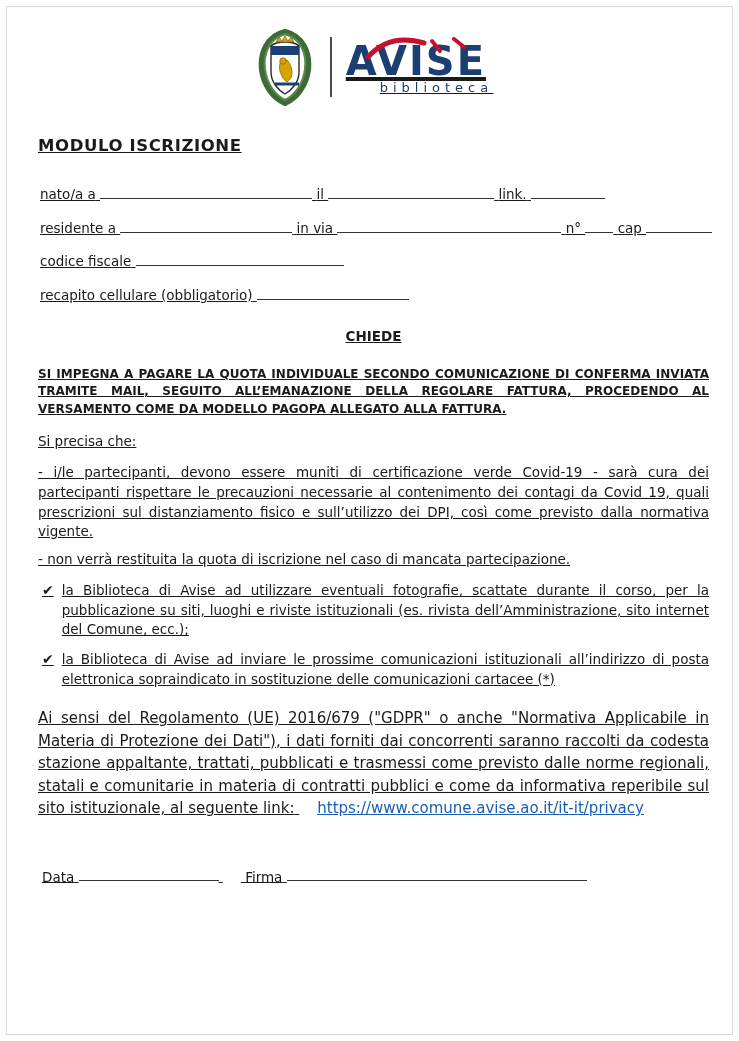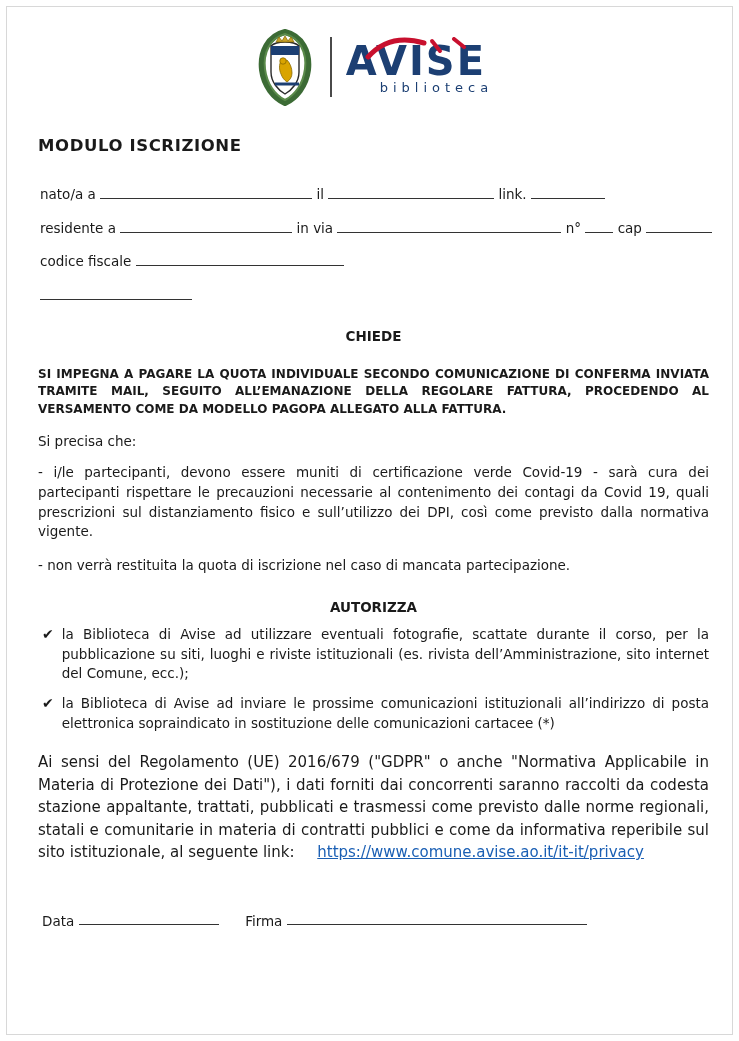--- a/index.html
+++ b/index.html
@@ -11,20 +11,21 @@
     font-family: "DejaVu Sans", "Liberation Sans", sans-serif;
     color: #1a1a1a;
   }
   .page {
     position: relative;
     width: 739px;
     height: 1041px;
     box-sizing: border-box;
     background: #ffffff;
     overflow: hidden;
+    text-decoration: underline;
   }
   .page-border {
     position: absolute;
     left: 6px;
     top: 6px;
     right: 6px;
     bottom: 6px;
     border: 1px solid #d8d8d8;
     pointer-events: none;
   }
@@ -118,21 +119,21 @@
     text-align: justify;
     margin: 22px 0 14px 0;
   }
 
   .para {
     font-size: 13.5px;
     line-height: 1.45;
     text-align: justify;
     margin: 0 0 12px 0;
   }
-  .para.tight { margin-bottom: 14px; }
+  .para.tight { margin-bottom: 8px; }
 
   .check-list {
     margin: 4px 0 0 0;
     padding: 0;
     list-style: none;
   }
   .check-item {
     display: flex;
     align-items: flex-start;
     gap: 8px;
@@ -233,34 +234,34 @@
       <span>cap</span>
       <span class="blank" style="width:66px"></span>
     </div>
 
     <div class="fld-line">
       <span>codice fiscale</span>
       <span class="blank" style="width:208px"></span>
     </div>
 
     <div class="fld-line">
+      <span>recapito cellulare (obbligatorio)</span>
       <span class="blank" style="width:152px"></span>
     </div>
 
 
     <div class="section-center">CHIEDE</div>
 
     <div class="bold-block">SI IMPEGNA A PAGARE LA QUOTA INDIVIDUALE SECONDO COMUNICAZIONE DI CONFERMA INVIATA TRAMITE MAIL, SEGUITO ALL’EMANAZIONE DELLA REGOLARE FATTURA, PROCEDENDO AL VERSAMENTO COME DA MODELLO PAGOPA ALLEGATO ALLA FATTURA.</div>
 
     <div class="para">Si precisa che:</div>
 
     <div class="para tight">- i/le partecipanti, devono essere muniti di certificazione verde Covid-19 - sarà cura dei partecipanti rispettare le precauzioni necessarie al contenimento dei contagi da Covid 19, quali prescrizioni sul distanziamento fisico e sull’utilizzo dei DPI, così come previsto dalla normativa vigente.</div>
     <div class="para">- non verrà restituita la quota di iscrizione nel caso di mancata partecipazione.</div>
 
-    <div class="section-center">AUTORIZZA</div>
     <ul class="check-list">
       <li class="check-item">
         <span class="check-mark">✔</span>
         <span class="check-text">la Biblioteca di Avise ad utilizzare eventuali fotografie, scattate durante il corso, per la pubblicazione su siti, luoghi e riviste istituzionali (es. rivista dell’Amministrazione, sito internet del Comune, ecc.);</span>
       </li>
       <li class="check-item">
         <span class="check-mark">✔</span>
         <span class="check-text">la Biblioteca di Avise ad inviare le prossime comunicazioni istituzionali all’indirizzo di posta elettronica sopraindicato in sostituzione delle comunicazioni cartacee (*)</span>
       </li>
     </ul>

